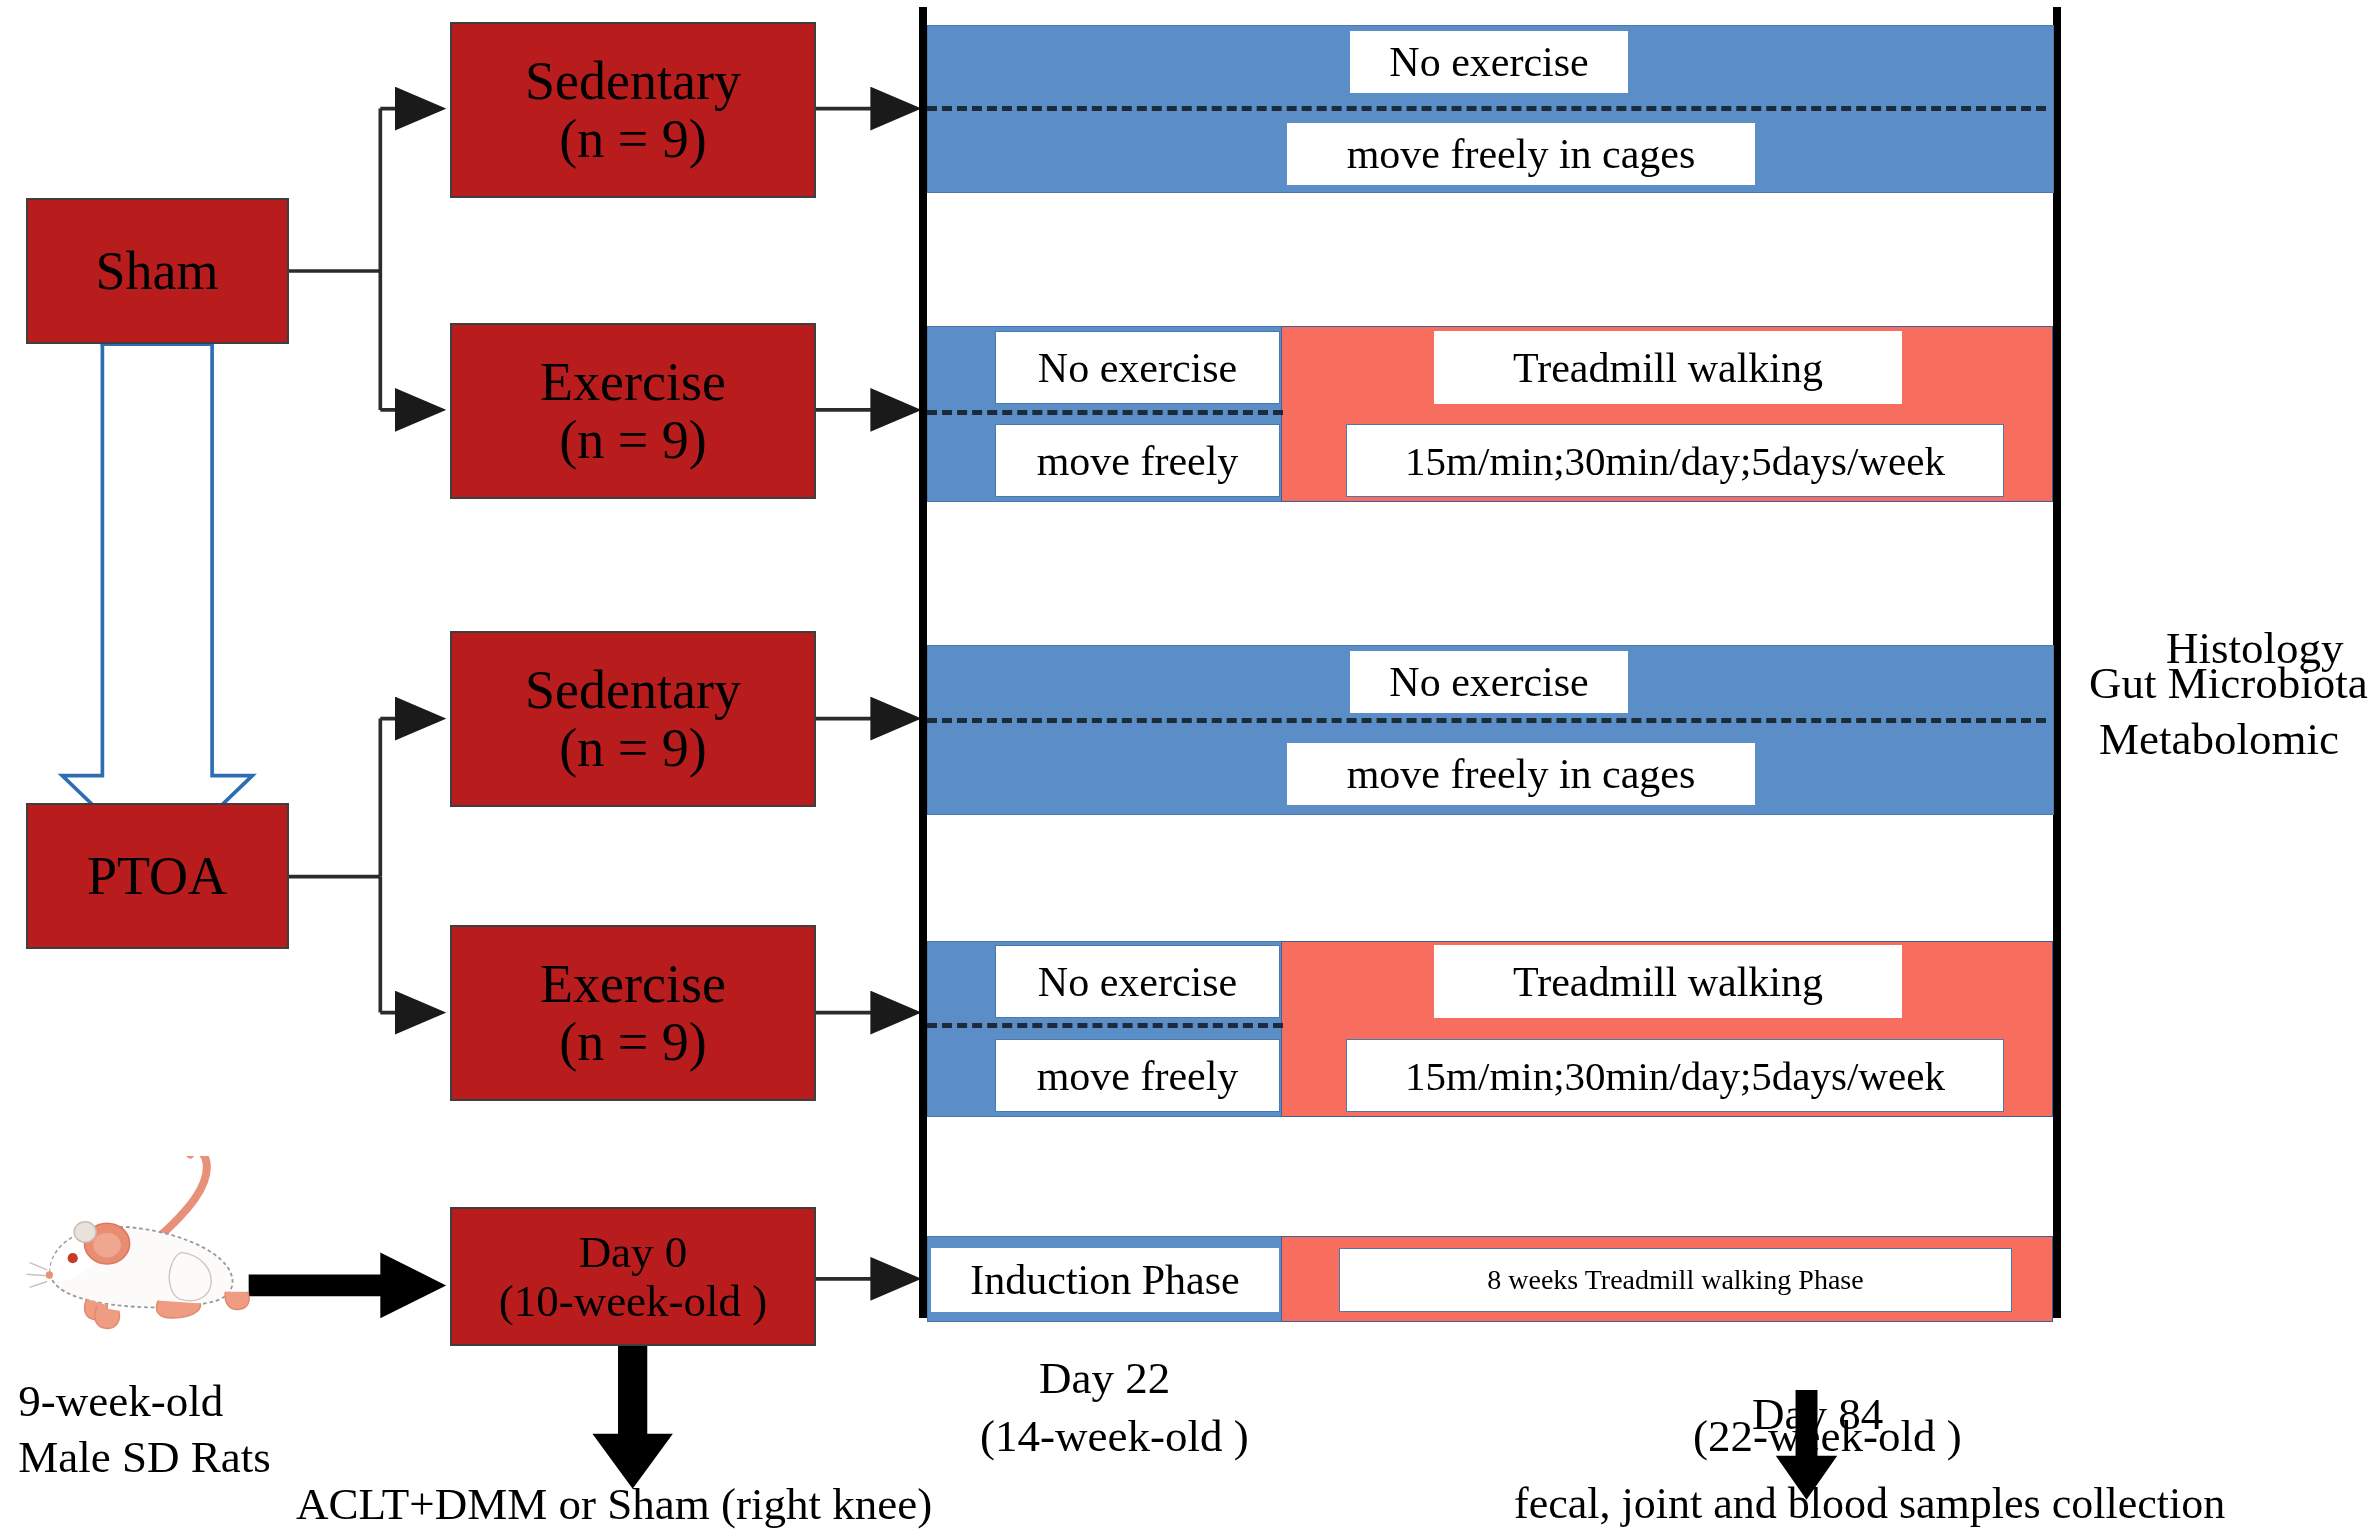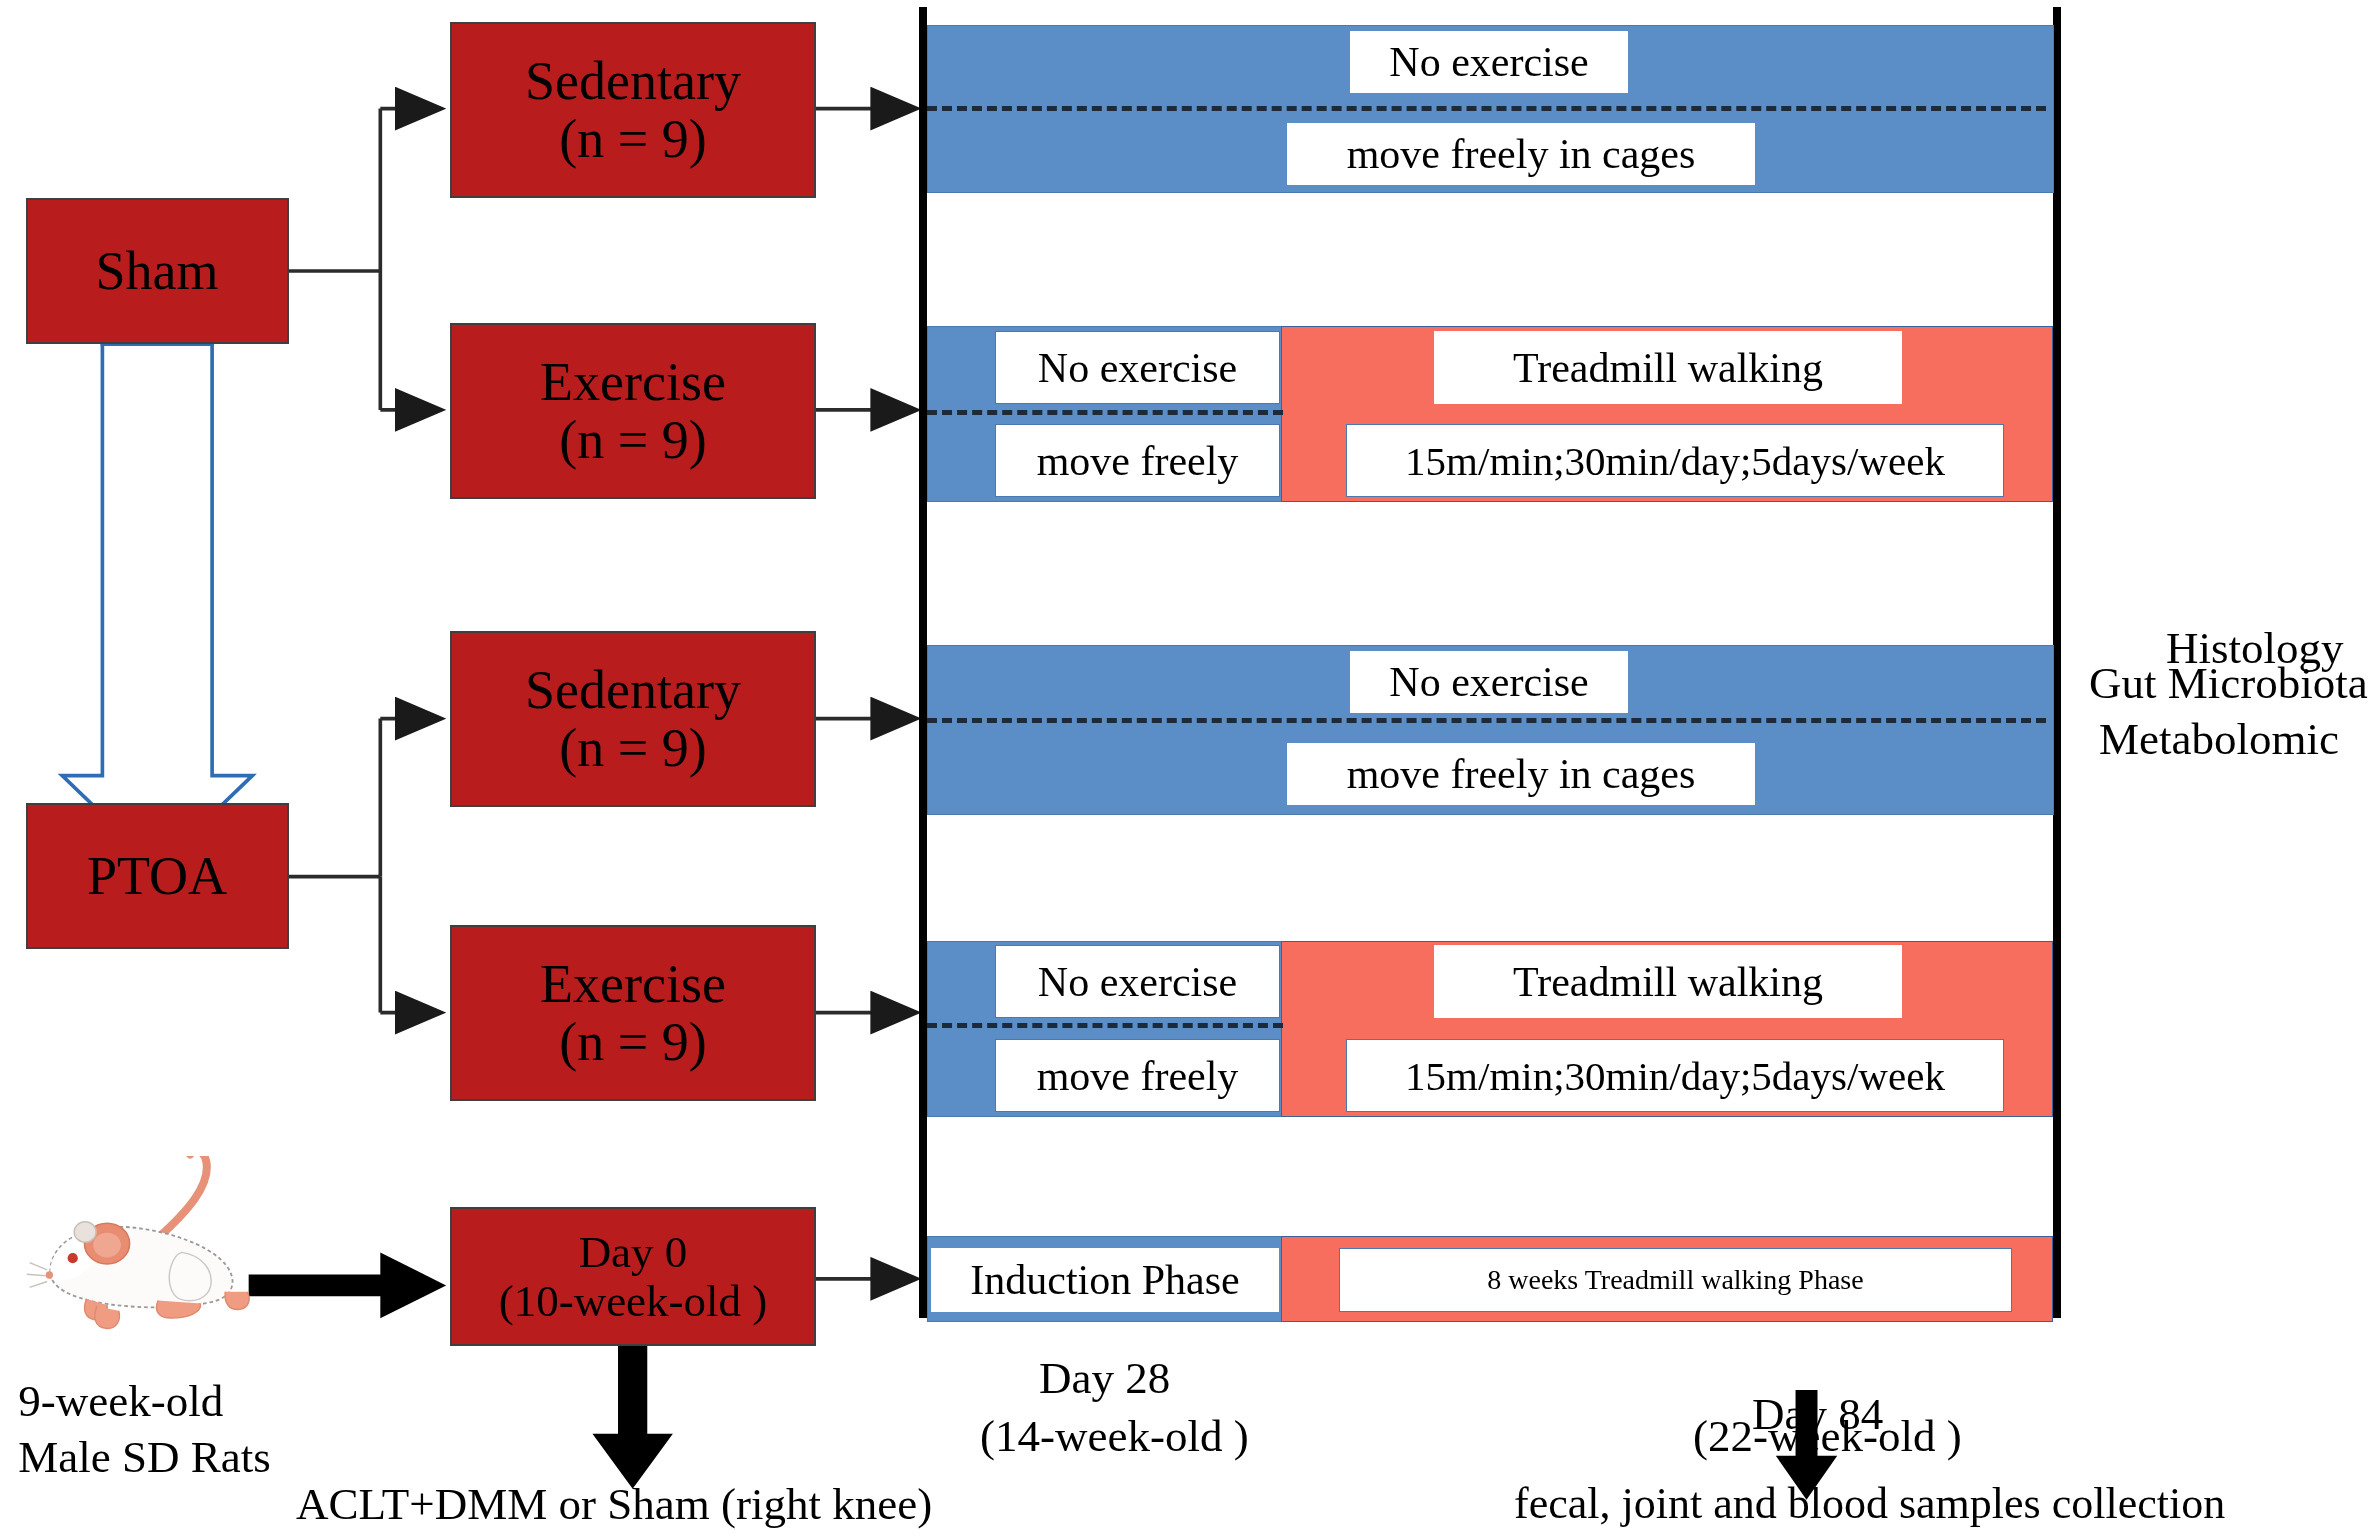--- a/index.html
+++ b/index.html
@@ -135,21 +135,21 @@
   <div class="chip o" style="left:995px;top:945px;width:285px;height:73px;font-size:42px;">No exercise</div>
   <div class="chip o" style="left:995px;top:1039px;width:285px;height:73px;font-size:42px;">move freely</div>
   <div class="chip b" style="left:1434px;top:945px;width:468px;height:73px;font-size:42px;">Treadmill walking</div>
   <div class="chip o" style="left:1346px;top:1039px;width:658px;height:73px;font-size:41px;">15m/min;30min/day;5days/week</div>
 
   <div class="bar blueth" style="left:927px;top:1236px;width:356px;height:86px;"></div>
   <div class="bar red" style="left:1281px;top:1236px;width:772px;height:86px;"></div>
   <div class="chip b" style="left:931px;top:1248px;width:348px;height:64px;font-size:42px;">Induction Phase</div>
   <div class="chip o" style="left:1339px;top:1248px;width:673px;height:64px;font-size:28px;">8 weeks Treadmill walking Phase</div>
 
-  <div class="txt" style="left:1039px;top:1352px;font-size:45px;">Day 28</div>
+  <div class="txt" style="left:1039px;top:1352px;font-size:45px;">Day 22</div>
   <div class="txt" style="left:980px;top:1410px;font-size:45px;">(14-week-old )</div>
 
   <div class="txt" style="left:1752px;top:1388px;font-size:45px;">Day 84</div>
   <div class="txt" style="left:1693px;top:1410px;font-size:45px;">(22-week-old )</div>
 
   <div class="txt" style="left:1514px;top:1478px;font-size:44px;">fecal, joint and  blood samples collection</div>
 
   <div class="txt" style="left:296px;top:1478px;font-size:45px;">ACLT+DMM or Sham (right knee)</div>
 
   <div class="txt" style="left:2129px;top:622px;font-size:45px;margin-left:37px;">Histology</div>

